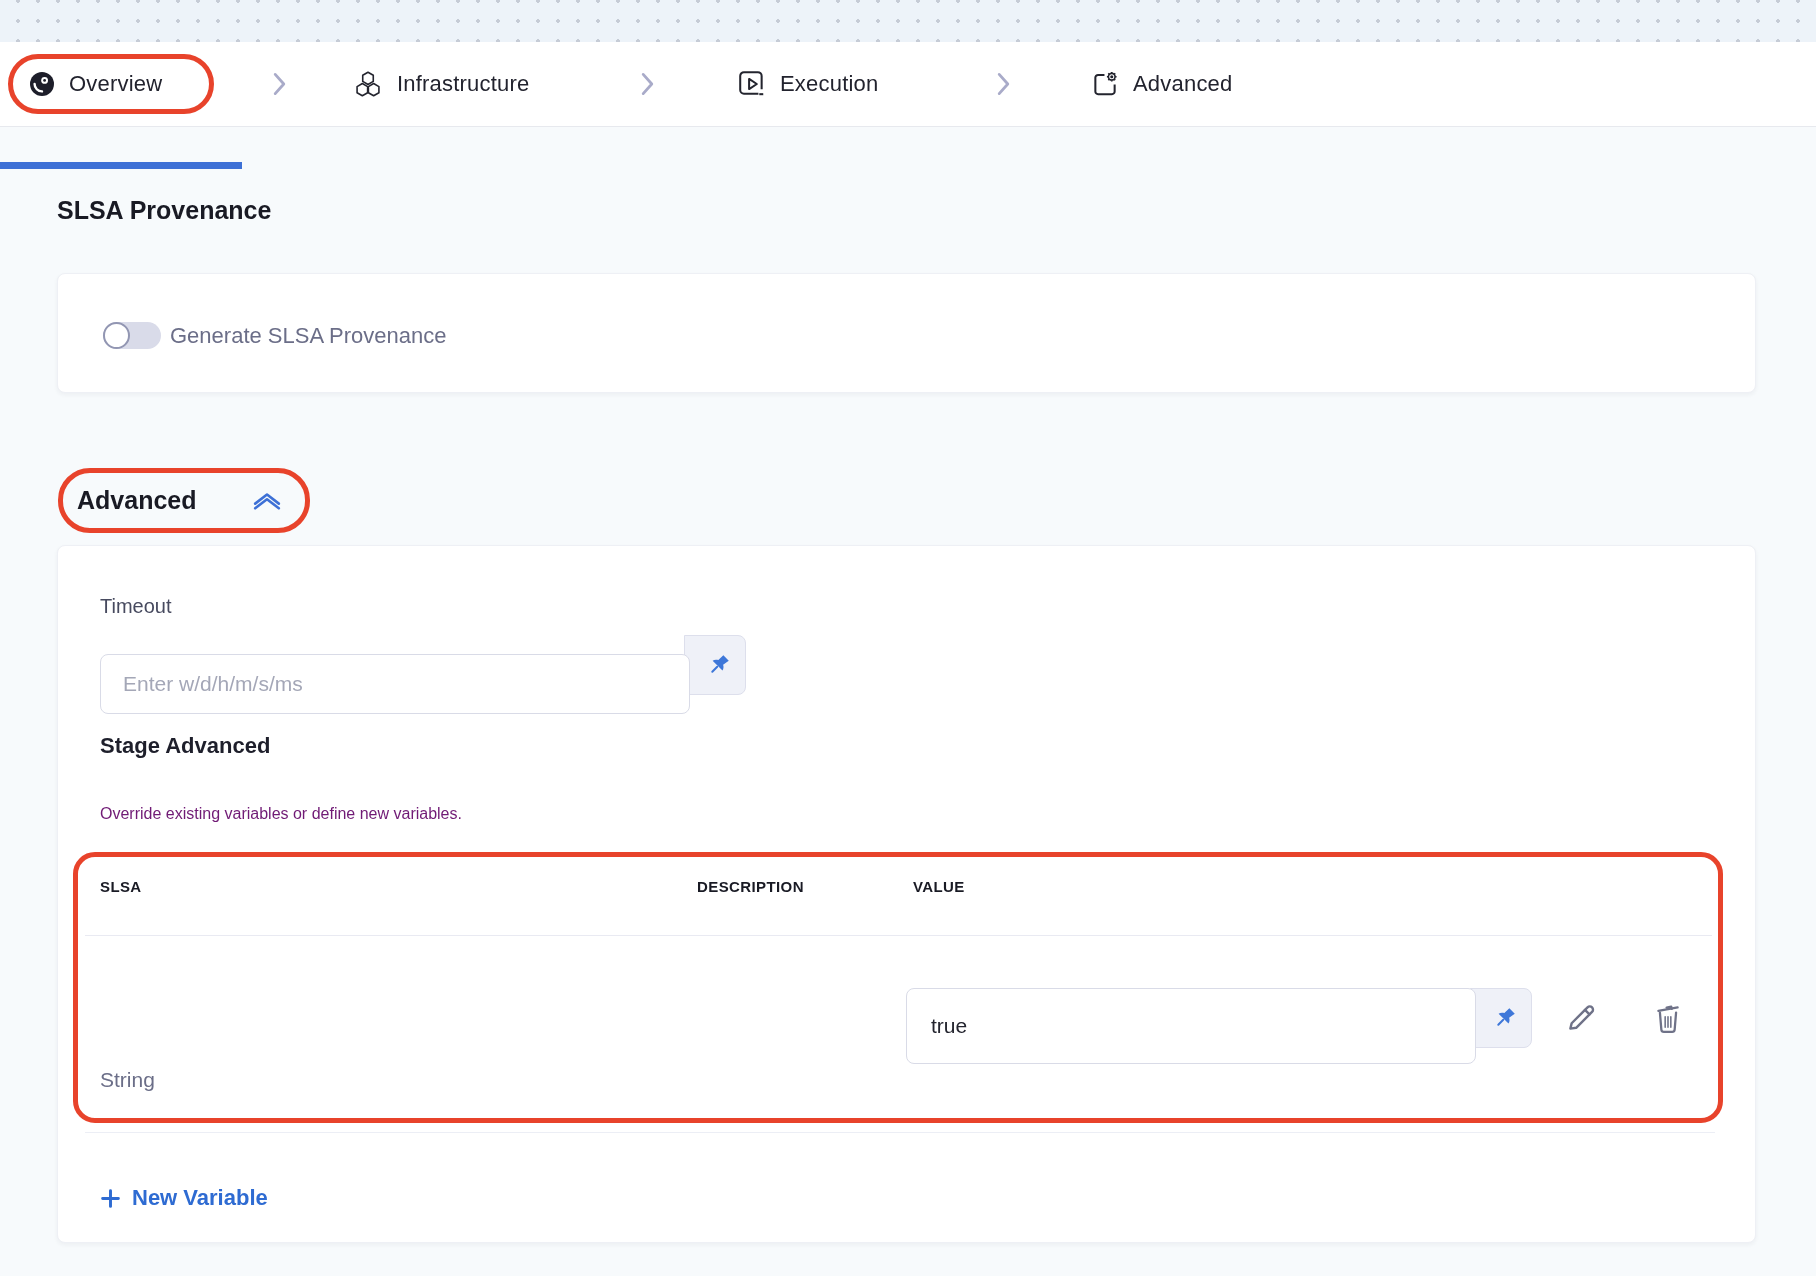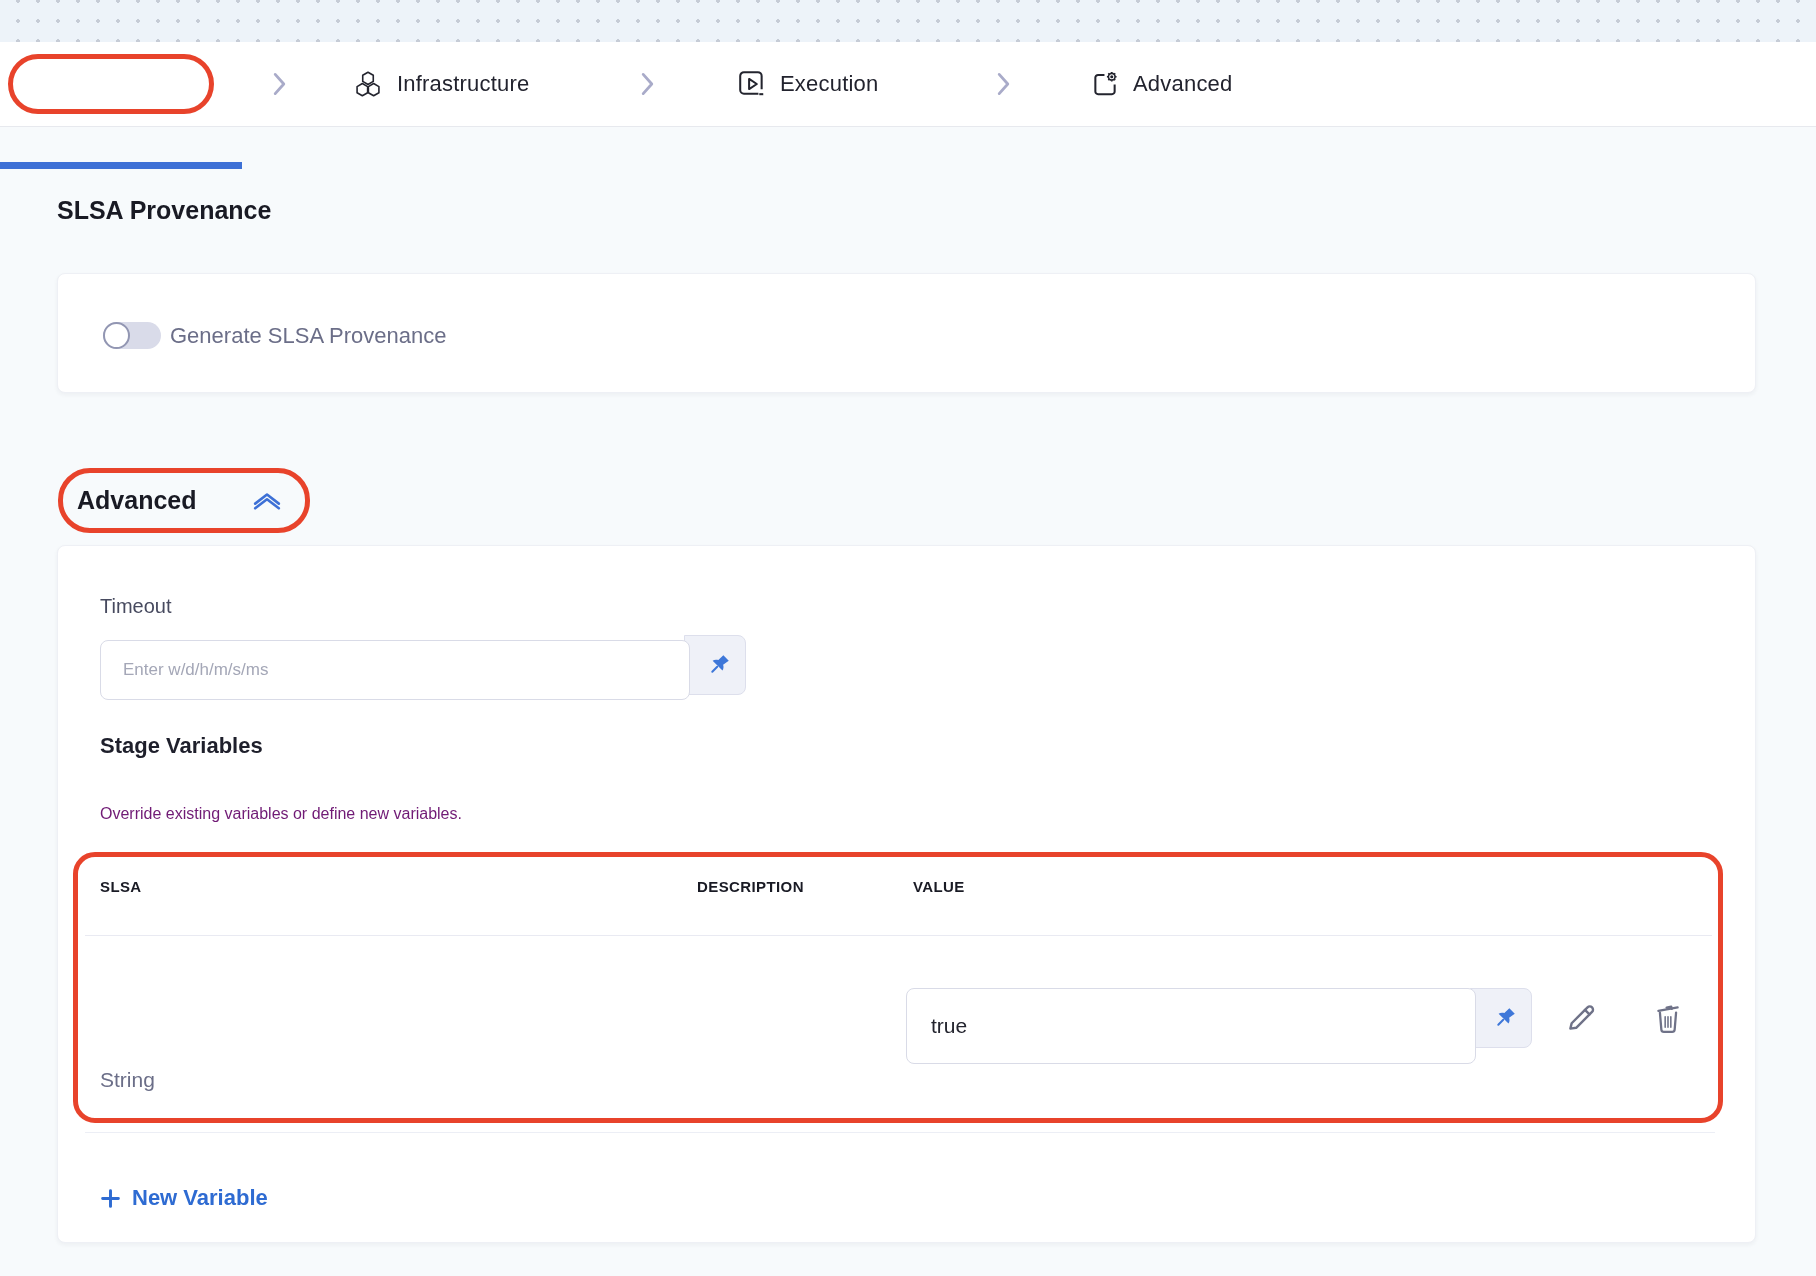--- a/index.html
+++ b/index.html
@@ -37,21 +37,21 @@
   .card-slsa { top:273px; height:120px; }
   .card-advanced { top:545px; height:698px; }
 
   
   .toggle { position:absolute; left:103px; top:322px; width:58px; height:27px; border-radius:14px; background:#d9dbe9; cursor:pointer; }
   .toggle-knob { position:absolute; left:0; top:0; width:27px; height:27px; border-radius:50%; background:#ffffff; border:2px solid #9296b2; }
   .toggle-label { position:absolute; left:170px; top:322px; height:27px; line-height:27px; font-size:22px; color:#6b6e88;text-align:center; }
 
   
   .lbl-timeout { position:absolute; left:100px; top:595px; font-size:20px; color:#474a5f; }
-  .timeout-input { position:absolute; left:100px; top:640px; width:590px; height:60px; background:#ffffff; border:1px solid #d9dbe7; border-radius:8px; font-size:17px; color:#23242e; padding:0 22px; outline:none; z-index:2; font-family:inherit; }
+  .timeout-input { position:absolute; left:100px; top:654px; width:590px; height:60px; background:#ffffff; border:1px solid #d9dbe7; border-radius:8px; font-size:21px; color:#23242e; padding:0 22px; outline:none; z-index:2; font-family:inherit; }
   .timeout-input::placeholder { color:#a4a7b7; }
   .timeout-pinbox { position:absolute; left:684px; top:635px; width:62px; height:60px; background:#eff1f8; border:1px solid #dddfec; border-radius:0 8px 8px 0; display:flex; align-items:center; justify-content:center; cursor:pointer; z-index:1; padding-left:6px; }
 
   
   .h-stagevars { position:absolute; left:100px; top:733px; font-size:22px; font-weight:bold; color:#1e1f2b; }
   .sv-desc { position:absolute; left:100px; top:805px; font-size:16px; color:#701a75; }
   .col-h { position:absolute; top:878px; font-size:15px; font-weight:bold; letter-spacing:0.4px; color:#191a24; }
   .col-name { left:100px; } .col-desc { left:697px; } .col-value { left:913px;text-align:center; }
   .divider { position:absolute; height:1px; background:#e9eaf2; }
   .divider-1 { left:85px; top:935px; width:1627px; }
@@ -79,20 +79,29 @@
 <body>
 
 <div class="root">
 
   <div class="dot-band"></div>
 
   <div class="tabbar">
     <div class="tab-indicator"></div>
   </div>
 
+  <div class="tab" style="left:28px;">
+    <svg width="28" height="28" viewBox="0 0 28 28">
+        <circle cx="14" cy="14" r="12" fill="#1d1e2a"></circle>
+        <path d="M6.6 14a7.4 7.4 0 0 0 7.4 7.4" stroke="#fff" stroke-width="2.4" fill="none" stroke-linecap="round"></path>
+        <circle cx="16.6" cy="10.4" r="3.4" fill="#fff"></circle>
+        <circle cx="16.6" cy="10.4" r="1.4" fill="#1d1e2a"></circle>
+      </svg>
+    <span class="tab-label">Overview</span>
+  </div>
 
   <div class="tab-sep" style="left:272px;">
     <svg width="15" height="30" viewBox="0 0 14 28">
         <path d="M3 5l8 9-8 9" fill="none" stroke="#a9abc9" stroke-width="2.6" stroke-linecap="round" stroke-linejoin="round"></path>
       </svg>
   </div>
 
   <div class="tab" style="left:352px;">
     <svg width="32" height="32" viewBox="0 0 34 34" fill="none" stroke="#23242e" stroke-width="1.7" stroke-linejoin="round">
         <polygon points="17,4.5 22.6,7.75 22.6,14.25 17,17.5 11.4,14.25 11.4,7.75"></polygon>
@@ -157,21 +166,21 @@
   <div class="timeout-pinbox">
     <svg width="27" height="27" viewBox="0 0 24 24">
         <g transform="rotate(45 12 12)" fill="#3e77d9">
           <path d="M8.6 2.5h6.8l-.9 6.2c1.7.8 2.9 2.3 3.2 4H5.3c.3-1.7 1.5-3.2 3.2-4z"></path>
           <rect x="11.1" y="12.7" width="1.8" height="8" rx="0.9"></rect>
         </g>
       </svg>
   </div>
   <input class="timeout-input" type="text" placeholder="Enter w/d/h/m/s/ms" style="">
 
-  <div class="h-stagevars">Stage Variables</div>
+  <div class="h-stagevars">Stage Advanced</div>
   <div class="sv-desc">Override existing variables or define new variables.</div>
 
   <div class="col-h col-name">SLSA</div>
   <div class="col-h col-desc">DESCRIPTION</div>
   <div class="col-h col-value">VALUE</div>
   <div class="divider divider-1"></div>
 
   <div class="type-label">String</div>
 
   <div class="value-pinbox">

